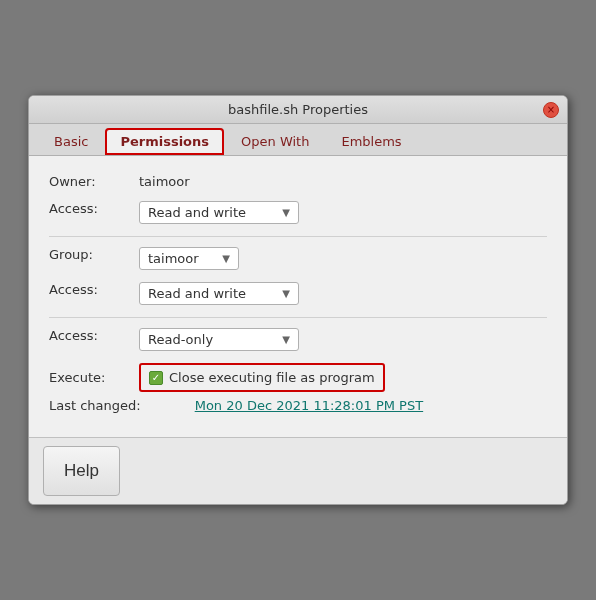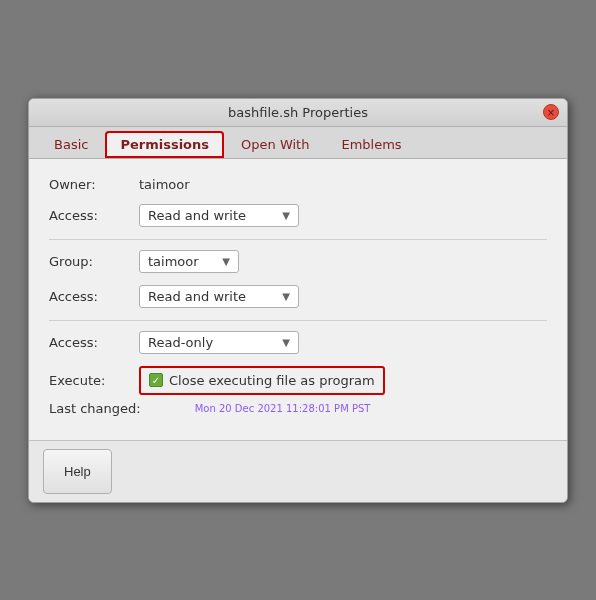--- a/index.html
+++ b/index.html
@@ -74,21 +74,20 @@
       border-bottom-color: #f0f0f0;
       outline: 2px solid #c00;
       outline-offset: -2px;
       font-weight: bold;
     }
     .content {
       padding: 18px 20px 14px 20px;
     }
     .row {
       display: flex;
-      align-items: center;
       margin-bottom: 12px;
     }
     .label {
       width: 90px;
       color: #333;
       font-size: 13px;
     }
     .value-text {
       color: #333;
       font-size: 13px;
@@ -144,39 +143,40 @@
       display: flex;
       align-items: center;
       gap: 48px;
     }
     .last-changed-label {
       color: #333;
       font-size: 13px;
       margin-right: 6px;
     }
     .last-changed-value {
-      color: #8b5cf6;
-      font-size: 10px;
+      color: #0f766e;
+      font-size: 13px;
+      text-decoration: underline;
     }
     .bottom-bar {
       background: #e8e8e8;
       border-top: 1px solid #c0c0c0;
       padding: 8px 14px;
       display: flex;
       justify-content: space-between;
       align-items: center;
       margin-top: 10px;
     }
     .bottom-btn {
       background: linear-gradient(to bottom, #f5f5f5, #e0e0e0);
       border: 1px solid #b0b0b0;
       border-radius: 4px;
       padding: 14px 20px;
       cursor: pointer;
-      font-size: 13px;
+      font-size: 17px;
       color: #333;
     }
     .divider {
       height: 1px;
       background: #d0d0d0;
       margin: 6px 0 10px 0;
     }
     .execute-row {
       display: flex;
       align-items: center;

